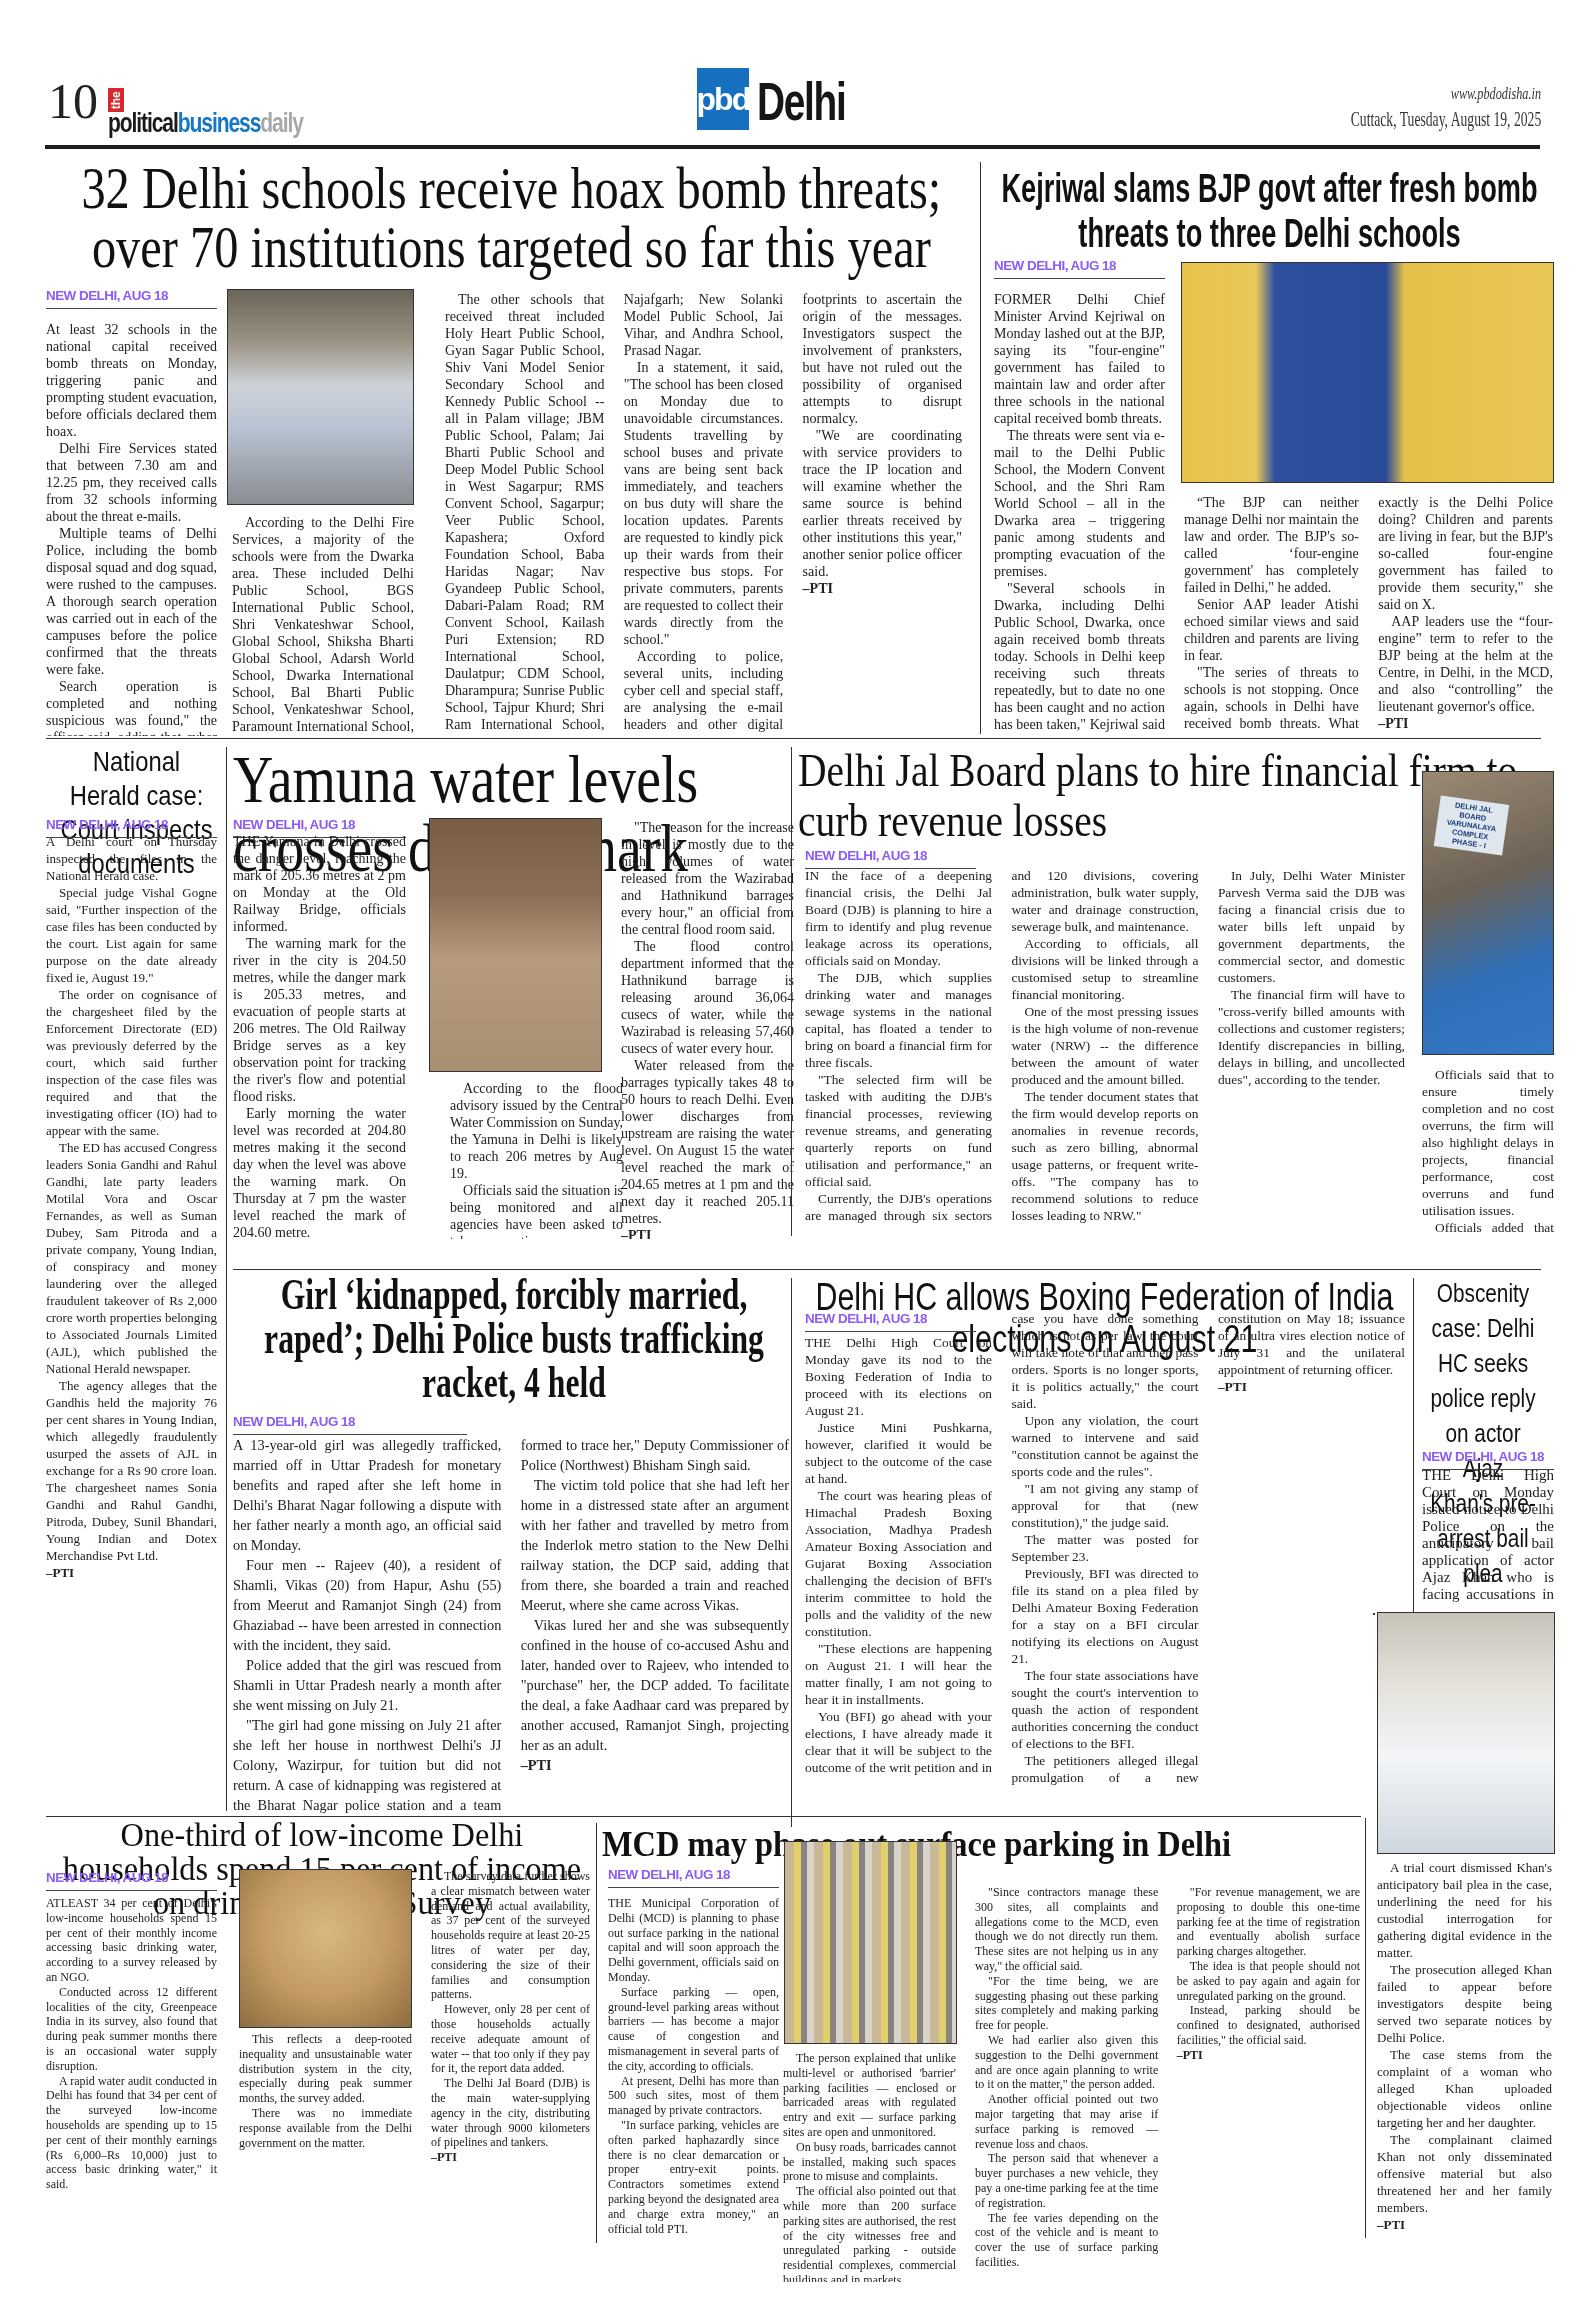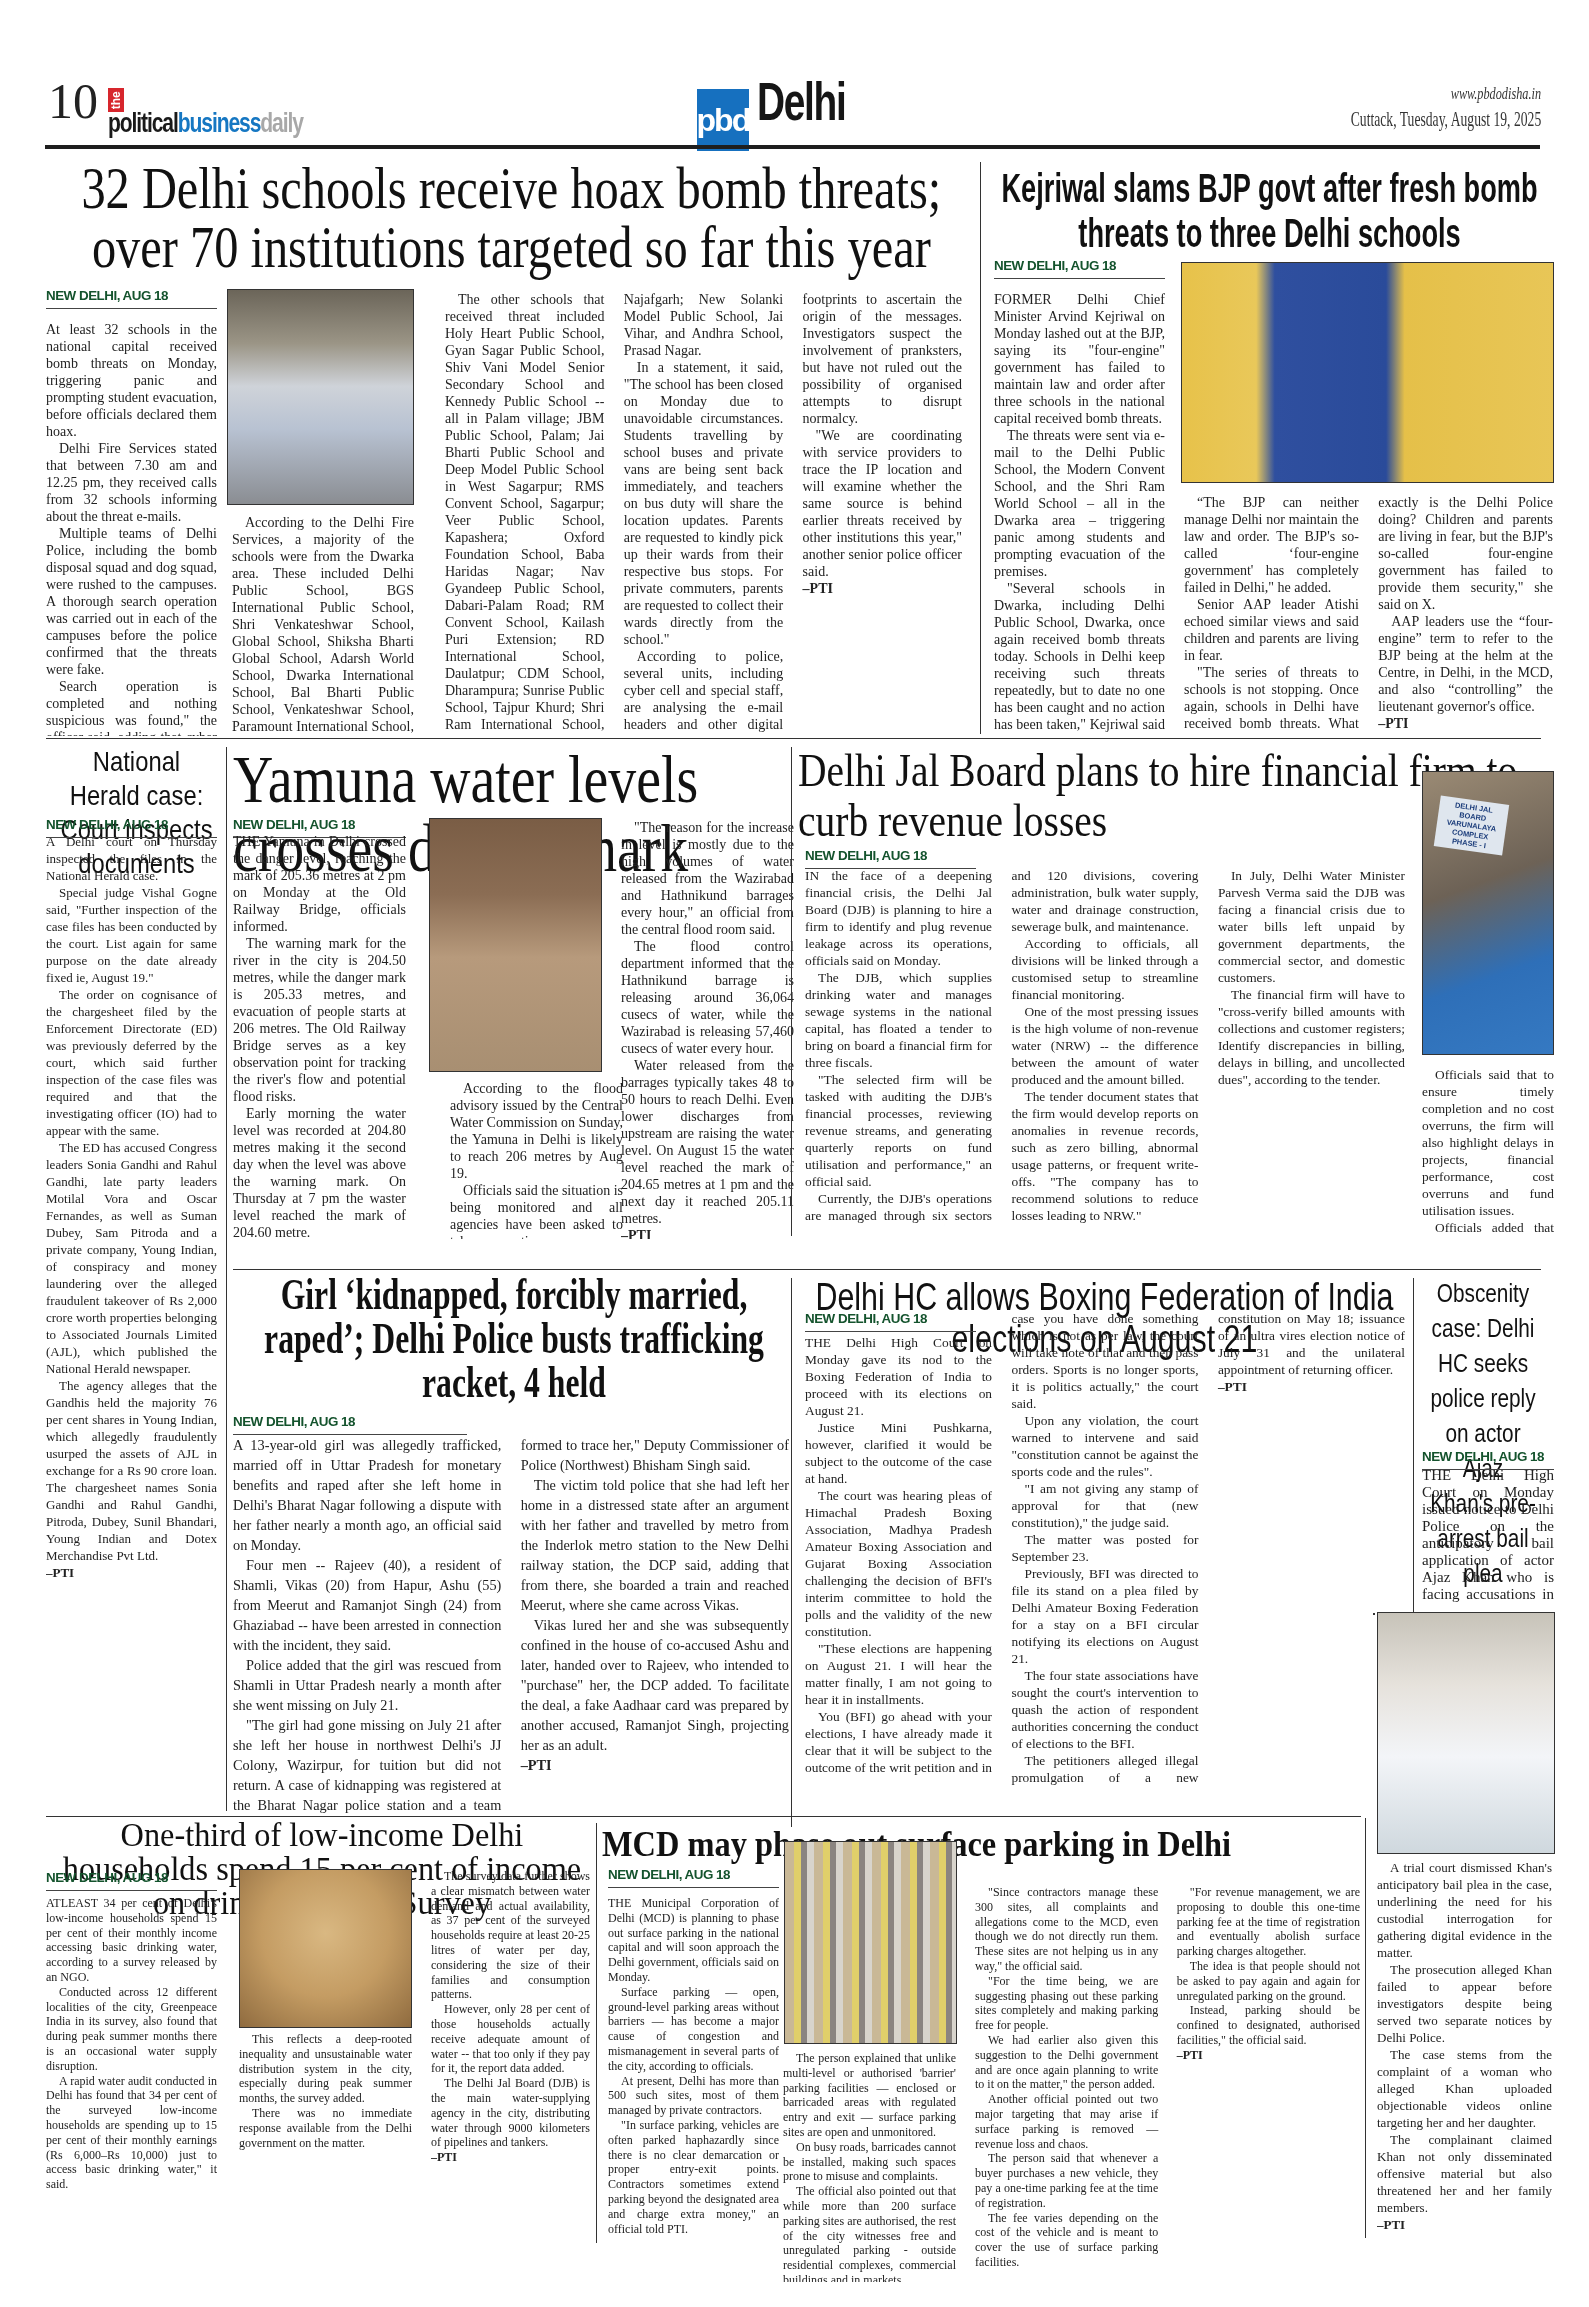--- a/index.html
+++ b/index.html
@@ -5,31 +5,31 @@
   * { box-sizing: border-box; margin: 0; padding: 0; }
   html, body { background: #fff; }
   body { width: 1589px; height: 2452px; position: relative; color: #1a1a1a; font-family: "Liberation Serif", serif; overflow: hidden; }
   .abs { position: absolute; }
   
   .pagenum { left: 48px; top: 76px; font-family: "Liberation Serif", serif; font-size: 50px; line-height: 1; color: #222; }
   .brand { left: 108px; top: 85px; }
   .brand-the { display: inline-block; background: #d7262d; color: #fff; font-family: "Liberation Sans", sans-serif; font-weight: bold; font-size: 12px; padding: 1.8px 2.8px; line-height: 1; transform: rotate(-90deg); transform-origin: left top; position: absolute; left: 0; top: 27px; }
   .brand-name { position: absolute; left: 0; top: 23px; white-space: nowrap; font-family: "Liberation Sans", sans-serif; font-weight: bold; font-size: 27px; letter-spacing: -1.4px; transform: scaleX(0.78); transform-origin: left center; }
   .brand-name .p { color: #1a1a1a; } .brand-name .b { color: #1677c2; } .brand-name .d { color: #a8a8a8; }
-  .pbd-logo { left: 697px; top: 89px; width: 52px; height: 62px; background: #1670bf; color: #fff; font-family: "Liberation Sans", sans-serif; font-weight: bold; font-size: 32px; display: flex; align-items: center; justify-content: center; letter-spacing: -1.8px; }
+  .pbd-logo { left: 697px; top: 68px; width: 52px; height: 62px; background: #1670bf; color: #fff; font-family: "Liberation Sans", sans-serif; font-weight: bold; font-size: 32px; display: flex; align-items: center; justify-content: center; letter-spacing: -1.8px; }
   .section-name { left: 757px; top: 74px; font-family: "Liberation Sans", sans-serif; font-weight: bold; font-size: 54px; line-height: 1; letter-spacing: -1.8px; color: #161616; transform: scaleX(0.72); transform-origin: left center; }
   .site { right: 48px; top: 83px; font-style: italic; font-size: 17.5px; transform: scaleX(0.7); transform-origin: right center; color: #333; }
   .dateline-top { right: 48px; top: 106px; font-size: 22px; transform: scaleX(0.62); transform-origin: right center; color: #333; }
   .rule-thick { left: 45px; width: 1495px; height: 4.2px; background: #1e1e1e; top: 145px; }
   .rule { background: #333; height: 1.4px; }
   .vrule { background: #333; width: 1.4px; }
   
   .hl { font-family: "Liberation Serif", serif; color: #111; line-height: 1.12; }
   .sans-hl { font-family: "Liberation Sans", sans-serif; color: #111; line-height: 1.15; }
-  .dl { font-family: "Liberation Sans", sans-serif; font-weight: bold; font-size: 13.4px; letter-spacing: -0.5px; color: #14532d; padding-bottom: 4.6px; border-bottom: 1.4px solid #444; transform-origin: left top; }
+  .dl { font-family: "Liberation Sans", sans-serif; font-weight: bold; font-size: 13.4px; letter-spacing: -0.5px; color: #8b5cf6; padding-bottom: 4.6px; border-bottom: 1.4px solid #444; transform-origin: left top; }
   .body { font-family: "Liberation Serif", serif; font-size: 14px; line-height: 17px; text-align: justify; color: #222; hyphens: auto; }
   .body p { text-indent: 13px; }
   .body p.first { text-indent: 0; }
   .cols { column-gap: 19.4px; column-fill: auto; }
   .photo { border: 1.4px solid #333; overflow: hidden; }
   .pti { font-weight: bold; }
   
   .ph-school { background: linear-gradient(180deg,#6b6559 0%,#9b9586 25%,#cfd3d9 45%,#b8c2d2 65%,#8a8d92 100%); }
   .ph-kejri { background: linear-gradient(90deg,#e7c24a 0%,#e9c85a 20%,#2f4f9f 25%,#2a4b9a 55%,#e5c049 60%,#e8c657 100%); }
   .ph-yamuna { background: linear-gradient(180deg,#7a5d45 0%,#8b6d54 30%,#b79a7c 55%,#a88f72 100%); }

